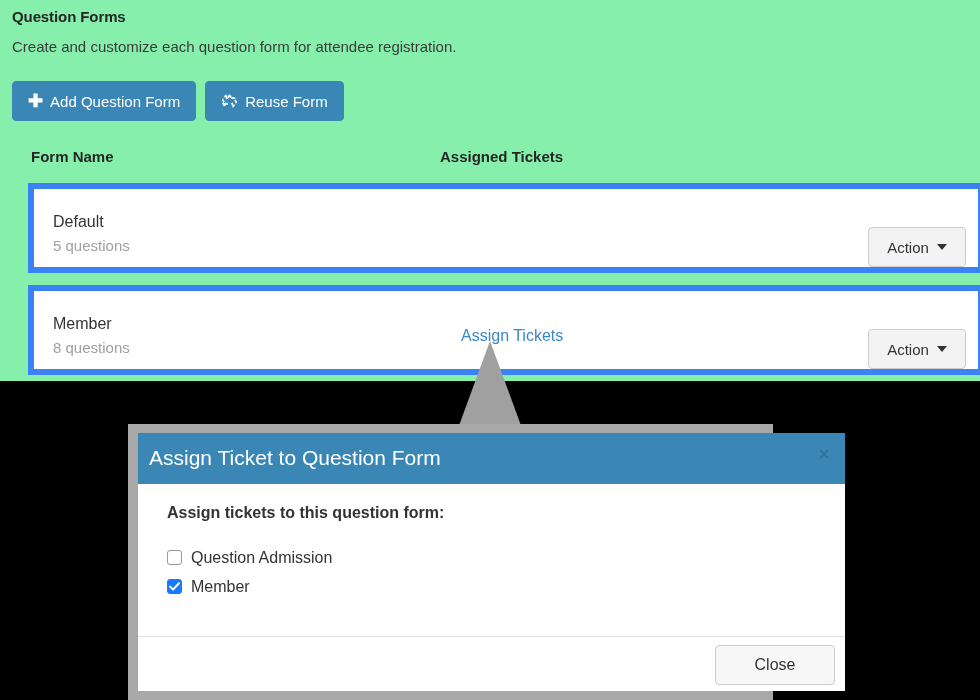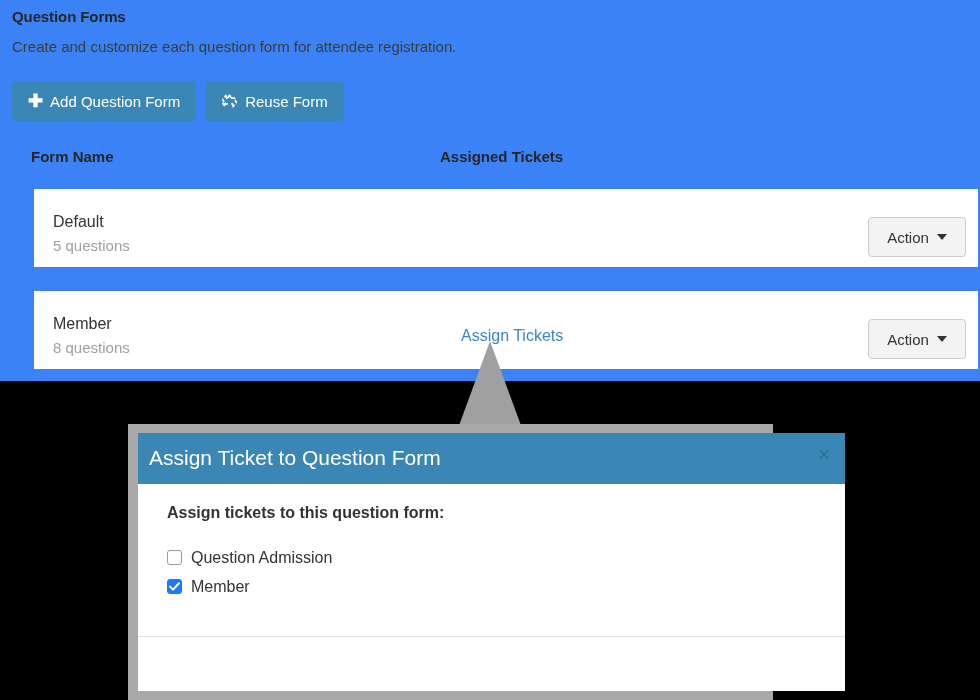--- a/index.html
+++ b/index.html
@@ -16,21 +16,21 @@
     -webkit-font-smoothing: antialiased;
     position: relative;
   }
 
   
   #page {
     position: absolute;
     left: 0; top: 0;
     width: 980px;
     height: 381px;
-    background: #3b82f6;
+    background: #86efac;
     overflow: hidden;
   }
 
   .section-title {
     position: absolute;
     left: 12px;
     top: 8px;
     font-size: 15px;
     font-weight: bold;
     color: #262626;
@@ -154,21 +154,21 @@
     display: inline-flex;
     align-items: center;
     justify-content: center;
     line-height: 1;
     font-family: "Liberation Sans", sans-serif;
   }
 
   .action-btn {
     position: absolute;
     right: 12px;
-    top: 28px;
+    top: 38px;
     height: 40px;
     min-width: 98px;
     padding: 0 14px;
     background: #f3f3f3;
     border: 1px solid #cccccc;
     border-radius: 4px;
     font-size: 15px;
     color: #333333;
     font-family: "Liberation Sans", sans-serif;
     display: flex;
@@ -411,17 +411,18 @@
               <path d="M1 4.6 L4 7.6 L10 1.2" stroke="#ffffff" stroke-width="2" fill="none" stroke-linecap="round" stroke-linejoin="round"></path>
             </svg>
           </span>
           <span class="check-label">Member</span>
         </label>
       </div>
     </div>
 
     <div class="modal-footer">
       <div class="footer-btns">
+        <button class="btn-close-modal">Close</button>
       </div>
     </div>
 
   </div>
 </div>
 
 </body></html>

